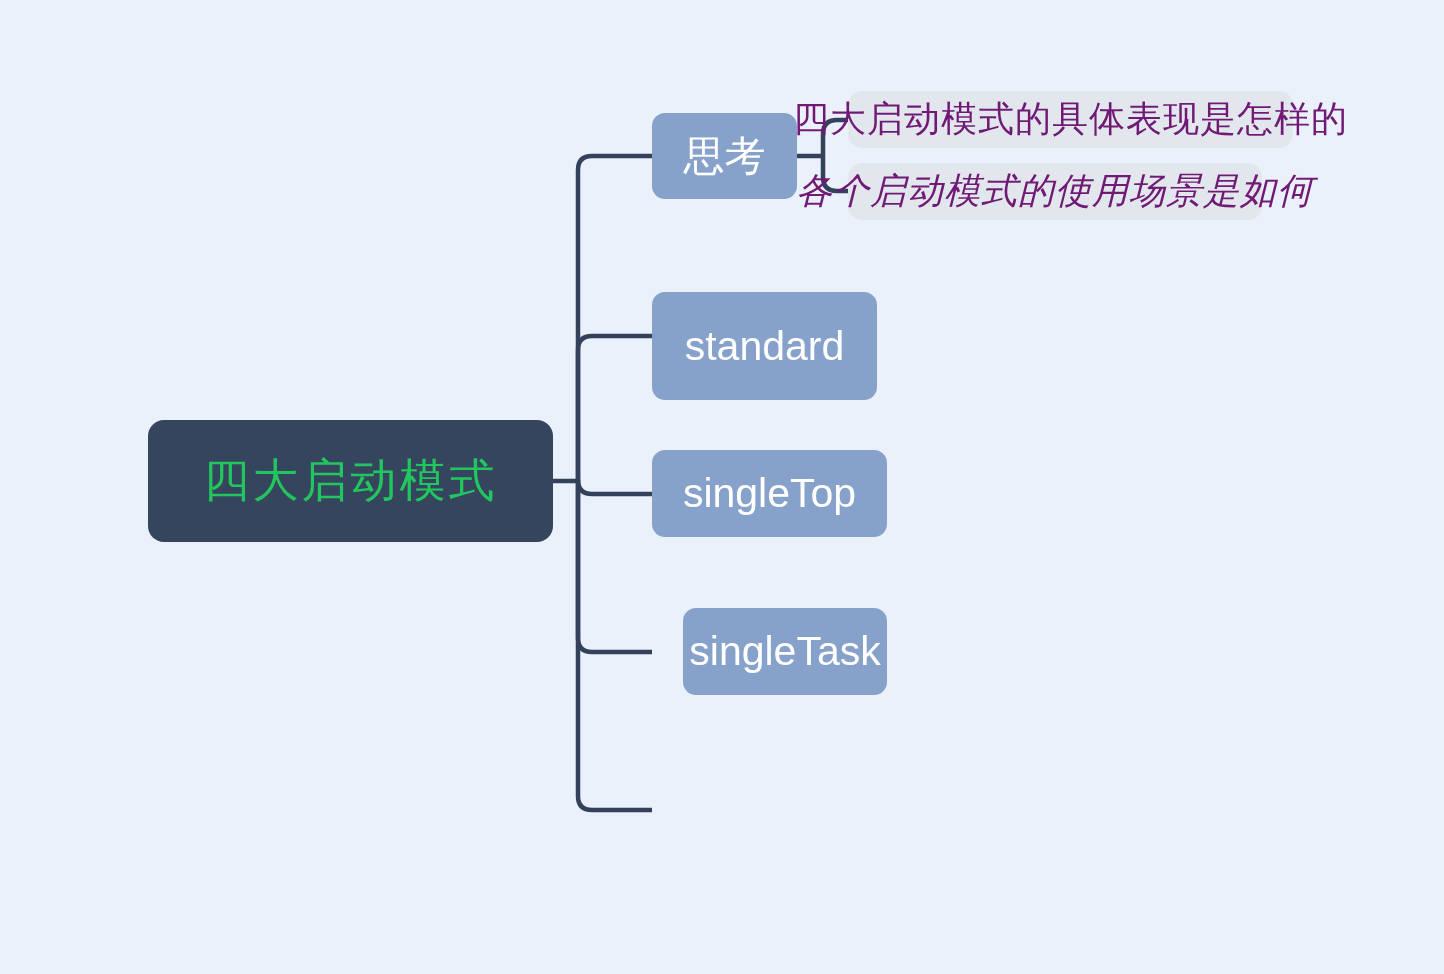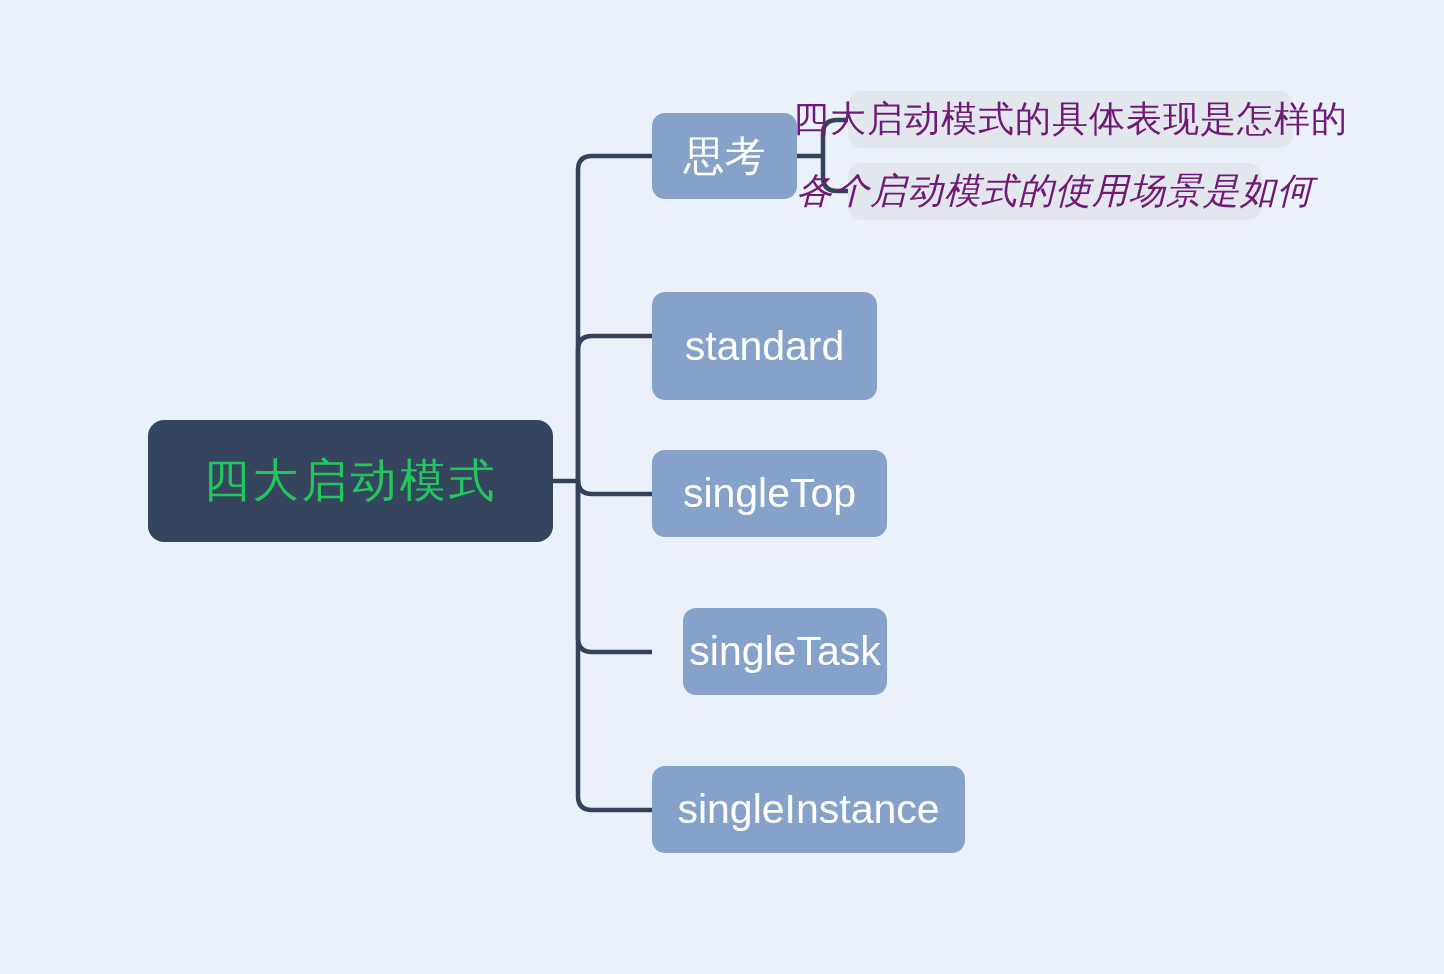--- a/index.html
+++ b/index.html
@@ -106,17 +106,14 @@
   </div>
 
   <div class="node branch-node" id="n-singletop">
     <span>singleTop</span>
   </div>
 
   <div class="node branch-node" id="n-singletask">
     <span>singleTask</span>
   </div>
 
-  <div class="node branch-node" id="n-singleinstance">
-    <span>singleInstance</span>
-  </div>
 
 </div>
 
 </body></html>

